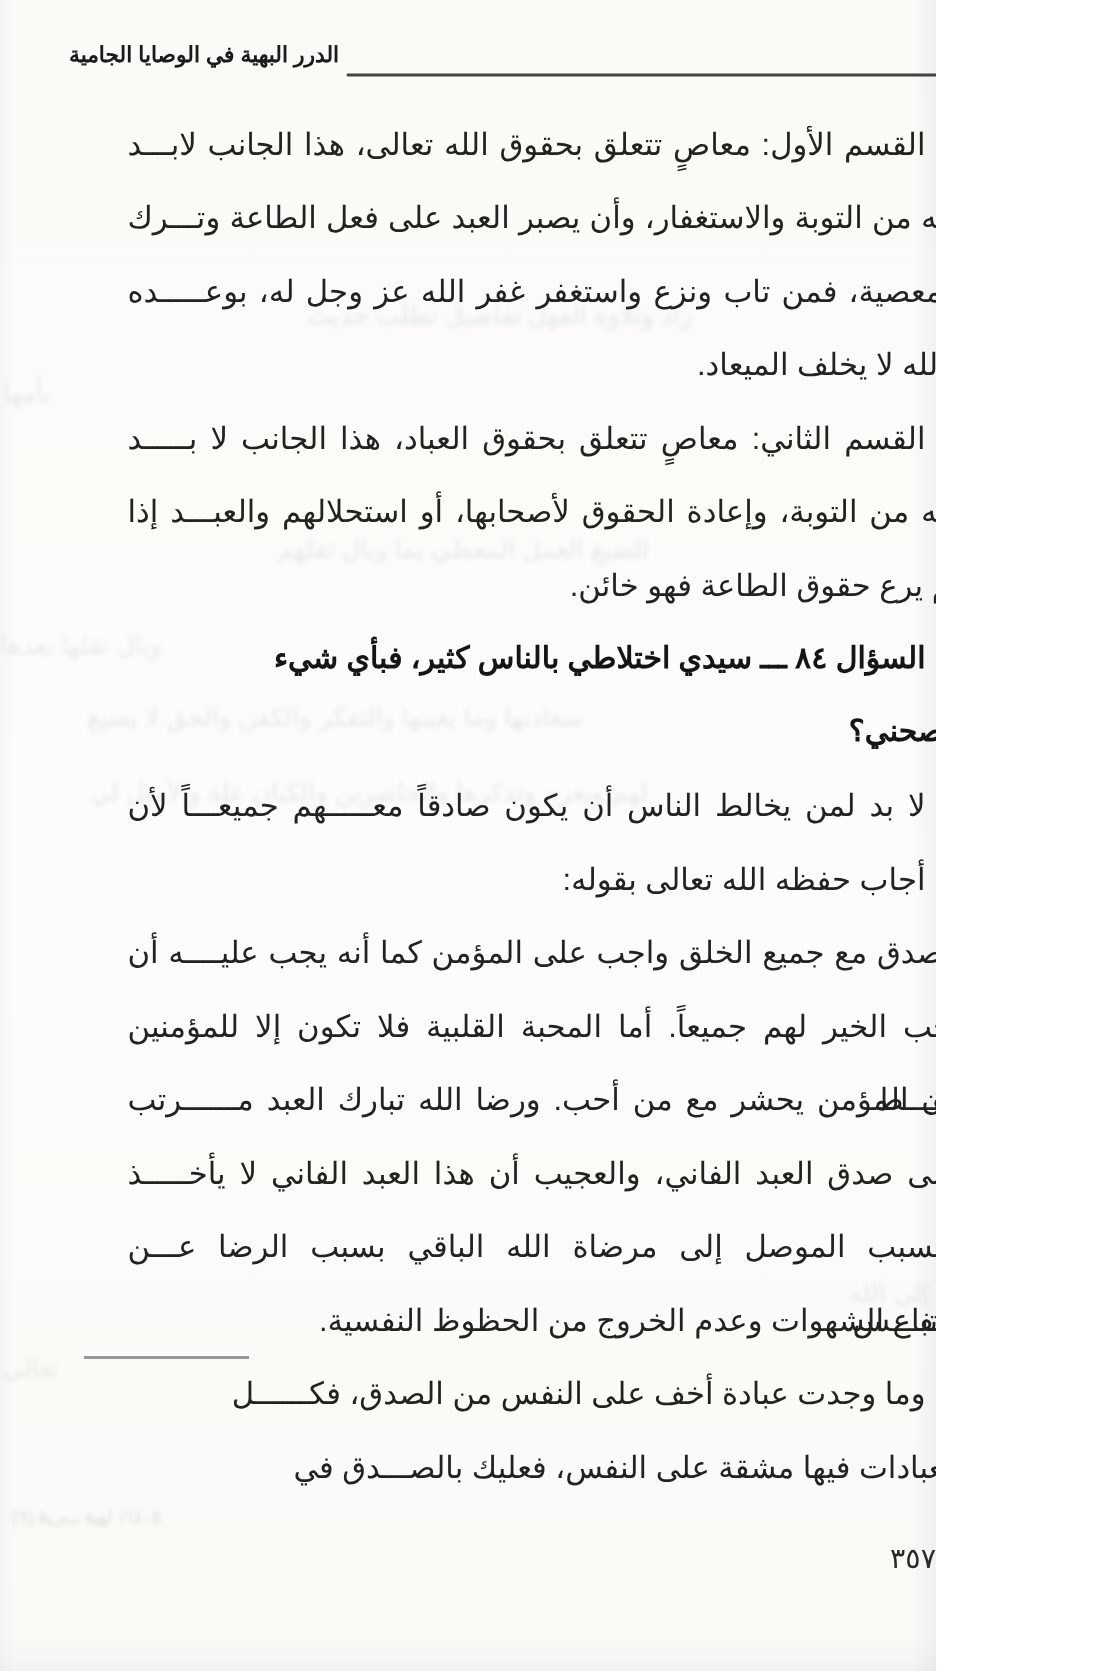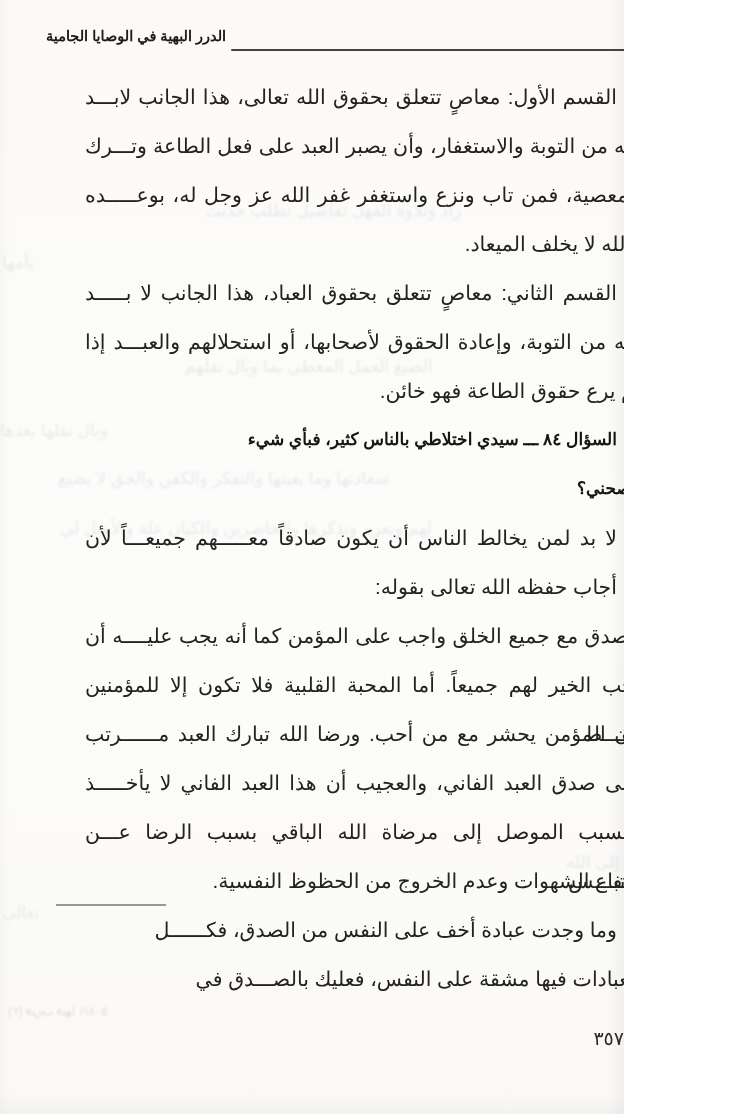--- a/index.html
+++ b/index.html
@@ -42,21 +42,21 @@
     white-space:nowrap;
     overflow:visible;
     color:#23221f;
   }
   .line.justify{
     white-space:normal;
     text-align:justify;
     text-align-last:justify;
   }
   .line.indent{padding-right:24px;}
-  .line.bold{font-weight:bold;font-size:17px;color:#161511;}
+  .line.bold{font-weight:bold;font-size:20px;color:#161511;}
 
   
   .mini-rule{
     position:absolute;left:56px;top:904px;width:110px;height:1.6px;
     background:rgba(70,70,72,.55);
   }
 
   
   .page-number{
     position:absolute;left:0;top:1027px;width:100%;

